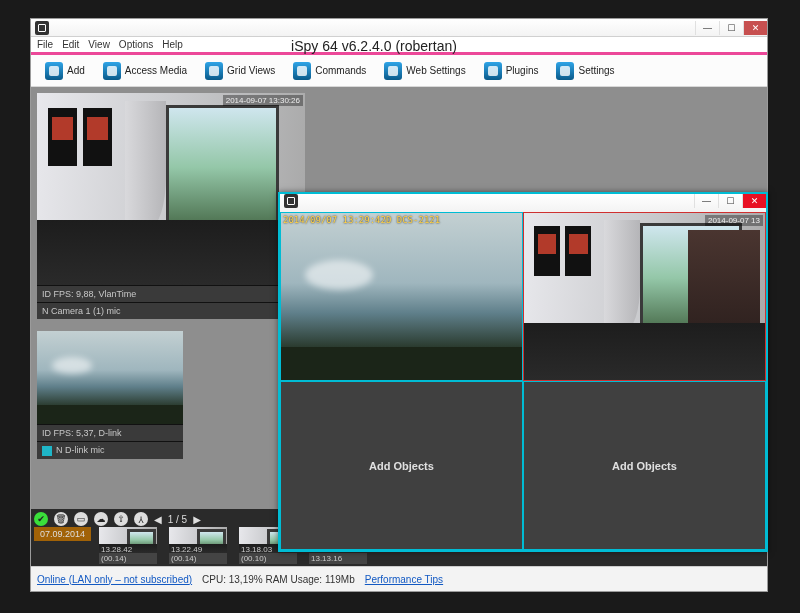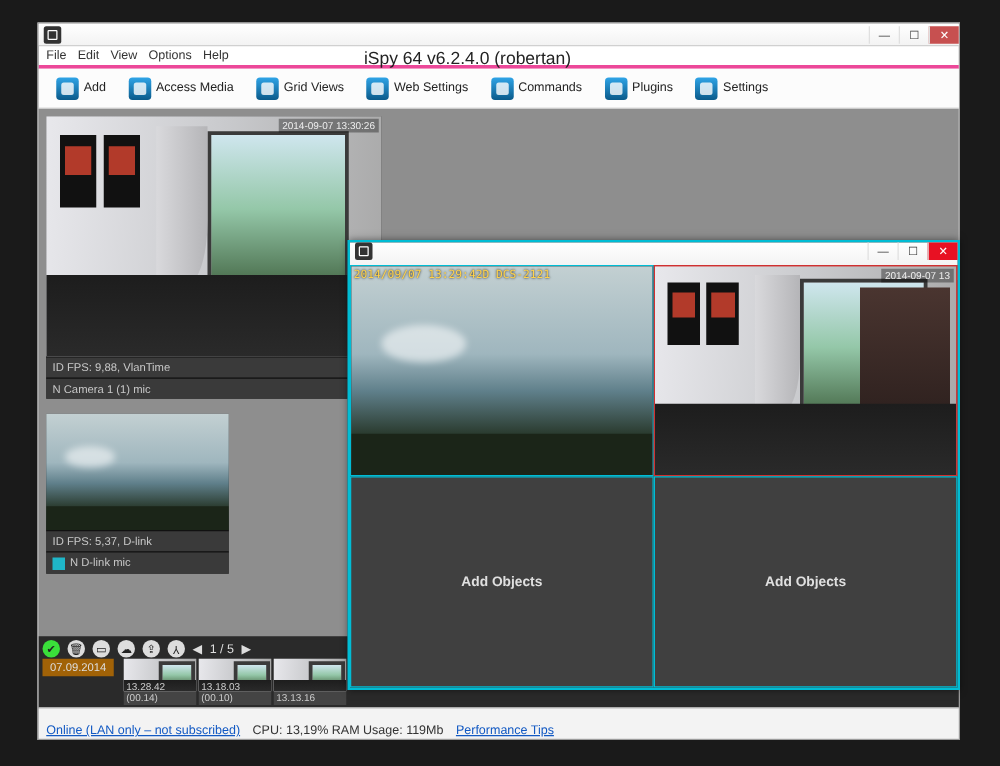--- a/index.html
+++ b/index.html
@@ -61,31 +61,31 @@
 .cam-label { position:absolute; bottom:2px; left:2px; color:#ddd; font-size:8px; text-shadow:0 0 2px #000;}
 
 .pane .bar { padding:3px 5px; border-top:1px solid #111; background:#3a3a3a; }
 .aqua-sq { display:inline-block; width:10px; height:10px; background:#1fb6c8; margin-right:4px; vertical-align:middle;}
 
 
 .media-strip { position:absolute; left:0; right:0; bottom:24px; height:58px; background:#2a2a2a; color:#ddd; }
 .ms-tools { position:absolute; top:3px; left:3px; display:flex; gap:6px; align-items:center; font-size:10px;}
 .ms-tools .ic{width:14px;height:14px;border-radius:50%;display:inline-flex;align-items:center;justify-content:center;font-size:9px;color:#222;}
 .ms-date { position:absolute; top:18px; left:3px; font-size:9px; background:#a16207; padding:2px 6px;}
-.thumbs { position:absolute; top:18px; left:68px; bottom:3px; display:flex; gap:2px;}
+.thumbs { position:absolute; top:18px; left:68px; bottom:3px; display:flex; gap:12px;}
 .thumb { width:58px; background:#444; position:relative; font-size:8px; color:#ccc;}
 .thumb .tv{height:26px;}
 .thumb .tl{position:absolute;bottom:1px;left:2px;}
 
 
 .bottom-btns { position:absolute; right:6px; bottom:4px; display:flex; gap:4px;}
 .bottom-btns button{ font-size:10px; padding:2px 10px; background:#f3f3f3;border:1px solid #aaa;}
 
 
-.statusbar { position:absolute; left:0; right:0; bottom:0; height:18px; background:#f3f3f3; border-top:1px solid #ccc; display:flex; align-items:flex-start; gap:10px; padding:12px 6px; font-size:10px; color:#333;}
+.statusbar { position:absolute; left:0; right:0; bottom:0; height:18px; background:#f3f3f3; border-top:1px solid #ccc; display:flex; align-items:center; gap:10px; padding:12px 6px; font-size:10px; color:#333;}
 .statusbar a{color:#1259c3; text-decoration:underline;}
 
 
 .grid-window { position:absolute; top:192px; left:278px; width:490px; height:360px; border:2px solid #00bcd4; background:#2f2f2f; box-shadow:0 0 6px rgba(0,0,0,.5);}
 .grid-title { height:30px; background:linear-gradient(#fff,#ebebeb); display:flex; align-items:flex-start; font-size:10px; color:#222;}
 .grid-title .tb-title{letter-spacing:0;}
 .grid-title .tb-btn.close{background:#e81123;}
 .grid-body { position:absolute; top:18px; left:0; right:0; bottom:0; display:grid; grid-template-columns:1fr 1fr; grid-template-rows:1fr 1fr;}
 .gcell { border:1px solid #00bcd4; position:relative; overflow:hidden; background:#404040;}
 .gcell.sel{outline:2px solid #d03030; outline-offset:-2px;}
@@ -126,25 +126,25 @@
     <div class="tool">
         <span class="ti"></span>
         <span>Access Media</span>
       </div>
     <div class="tool">
         <span class="ti"></span>
         <span>Grid Views</span>
       </div>
     <div class="tool">
         <span class="ti"></span>
+        <span>Commands</span>
+      </div>
+    <div class="tool">
+        <span class="ti"></span>
         <span>Web Settings</span>
-      </div>
-    <div class="tool">
-        <span class="ti"></span>
-        <span>Commands</span>
       </div>
     <div class="tool">
         <span class="ti"></span>
         <span>Plugins</span>
       </div>
     <div class="tool">
         <span class="ti"></span>
         <span>Settings</span>
       </div>
   </div>
@@ -183,20 +183,24 @@
         <span>▶</span>
       </div>
       <div class="ms-date">07.09.2014</div>
       <div class="thumbs">
         <div class="thumb">
             <div class="tv cam-visual living"></div>
             <span class="tl">13.28.42 (00.14)</span>
           </div>
         <div class="thumb">
             <div class="tv cam-visual living"></div>
+            <span class="tl">13.22.49 (00.14)</span>
+          </div>
+        <div class="thumb">
+            <div class="tv cam-visual living"></div>
             <span class="tl">13.18.03 (00.10)</span>
           </div>
         <div class="thumb">
             <div class="tv cam-visual living"></div>
             <span class="tl">13.13.16</span>
           </div>
       </div>
     </div>
 
     <div class="bottom-btns">

